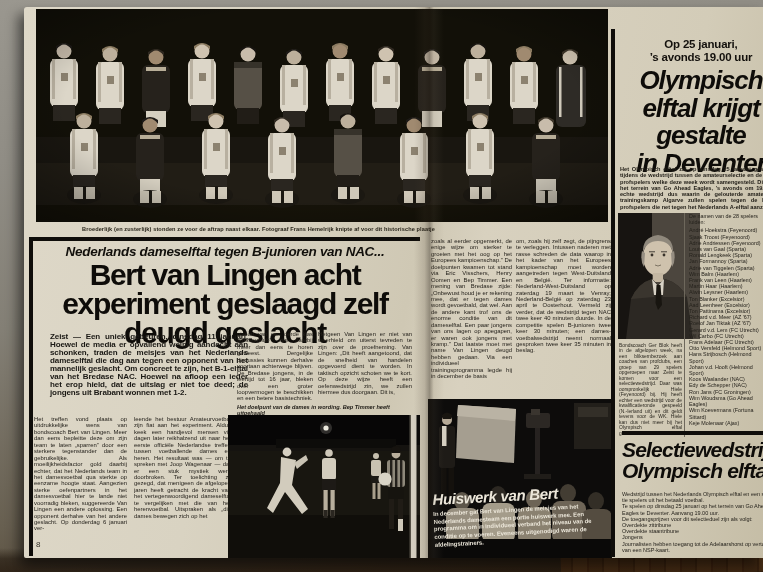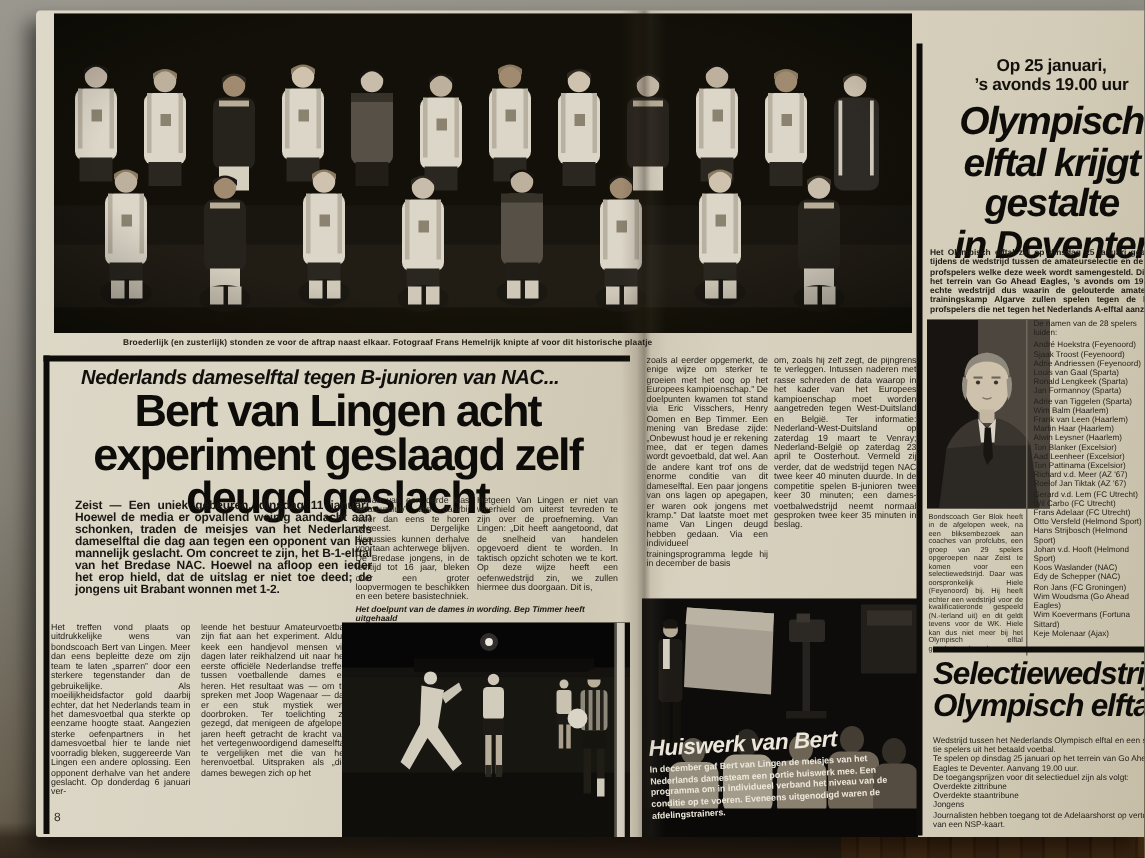--- a/index.html
+++ b/index.html
@@ -14,21 +14,21 @@
   .spread{position:absolute;left:24px;top:7px;width:739px;height:551px;
     background:linear-gradient(100deg,#ded8c8 0%,#d9d3c2 30%,#cfc8b4 52%,#d8d1bf 60%,#d3ccb8 82%,#c5bda6 100%);
     box-shadow:-7px 7px 12px rgba(0,0,0,.38),0 9px 12px rgba(0,0,0,.3);
     border-radius:3px 0 0 2px;}
   .fold{position:absolute;left:390px;top:0;width:30px;height:551px;
     background:linear-gradient(90deg,rgba(70,58,44,0) 0%,rgba(70,58,44,.18) 35%,rgba(40,32,22,.38) 52%,rgba(120,108,88,.12) 66%,rgba(70,58,44,0) 100%);}
   .abs{position:absolute;}
   .photo{background:#141210;overflow:hidden;}
   .rule{background:#0f0d0a;}
   .smallcap{font-size:5.6px;font-weight:bold;color:#262319;letter-spacing:.1px;}
-  .kicker-l{font-size:13.5px;font-weight:bold;font-style:italic;letter-spacing:-.3px;color:#12100c;margin-left:20px;}
+  .kicker-l{font-size:13.5px;font-weight:bold;font-style:italic;text-align:center;letter-spacing:-.3px;color:#12100c;}
   .headline-l{font-size:30px;font-weight:bold;text-align:center;line-height:.97;letter-spacing:-1.3px;color:#0e0c09;}
   .intro{font-size:8px;font-weight:bold;line-height:1.0;text-align:justify;color:#1a1814;letter-spacing:-.1px;margin-left:16px;}
   .col{font-size:5.9px;line-height:1.09;text-align:justify;color:#25221c;}
   .clip{overflow:hidden;}
   .capbold{font-size:5.6px;font-weight:bold;color:#1c1914;}
   .hw-text{color:#ece7da;transform:rotate(-3deg);transform-origin:left bottom;}
   .hw-title{font-size:15px;font-weight:bold;font-style:italic;letter-spacing:-.3px;}
   .hw-cap{font-size:5.9px;font-weight:bold;line-height:1.3;margin-top:3px;}
   .kicker-r{font-size:11.5px;font-weight:bold;text-align:center;line-height:1.15;letter-spacing:-.2px;color:#14110d;}
   .headline-r{font-size:26px;font-weight:bold;font-style:italic;text-align:center;line-height:1.06;letter-spacing:-1.1px;color:#0e0c09;}

